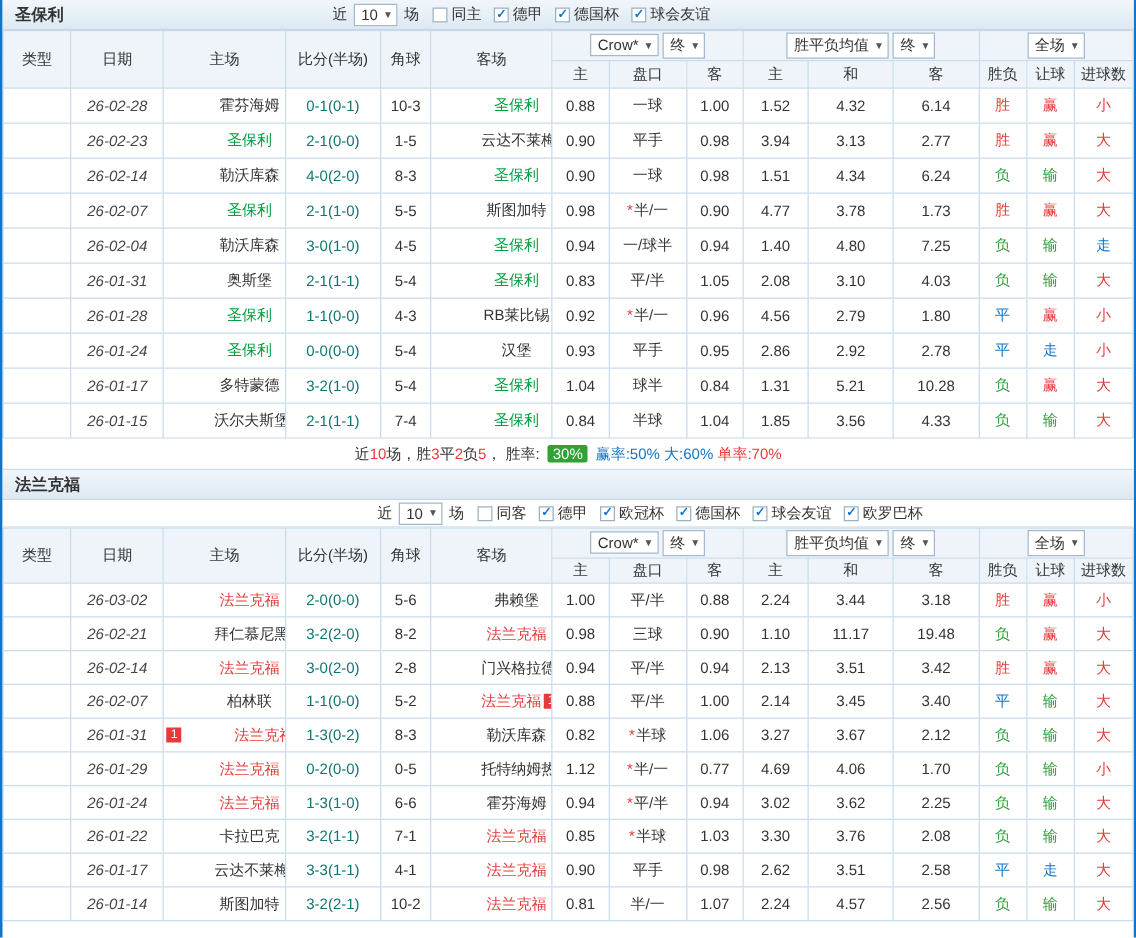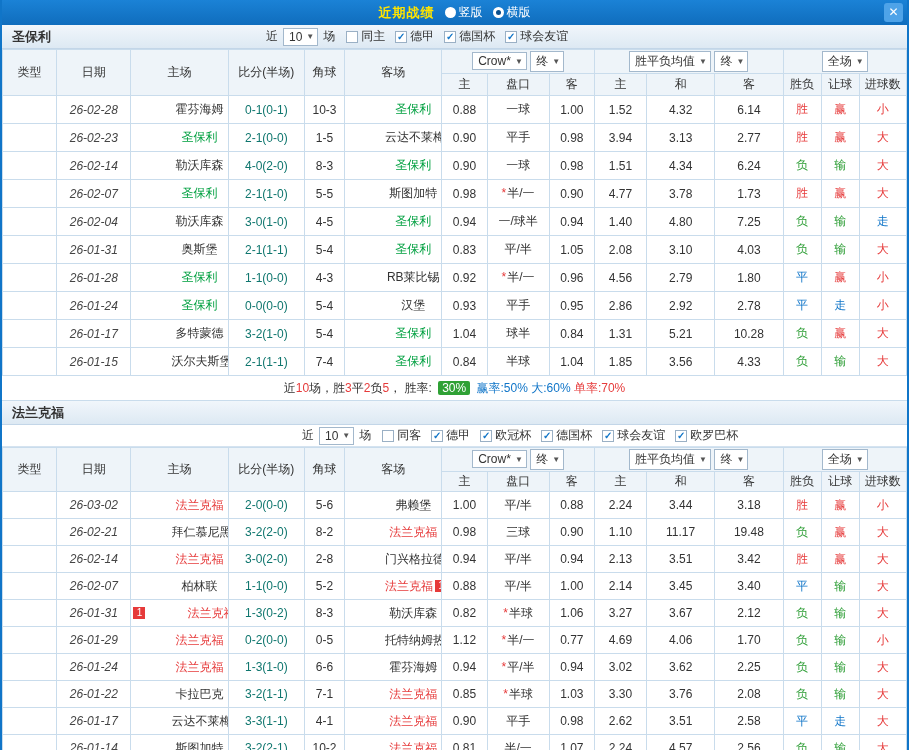--- a/index.html
+++ b/index.html
@@ -71,32 +71,20 @@
   .sum-black { color:#333; }
   .sum-red { color:#e63a3a; }
   .sum-blue { color:#1075c8;text-align:right; }
   .sum-badge { background:#2fa135; color:#fff; padding:0 4px; margin:0 3px; border-radius:2px; }
 </style>
 </head>
 <body>
 
 <div class="page">
 
-  <div class="topbar">
-    <span class="title">近期战绩</span>
-    <span class="radio-item">
-      <span class="radio"></span>
-      <span>竖版</span>
-    </span>
-    <span class="radio-item">
-      <span class="radio sel"></span>
-      <span>横版</span>
-    </span>
-    <span class="close">✕</span>
-  </div>
 
   <div class="section">
     <div class="sec-bar">
       <span class="team-name">圣保利</span>
       <span class="filters">
         <span>近</span>
         <span class="fsel">
             <span>10</span>
             <i class="arr">▼</i>
           </span>

